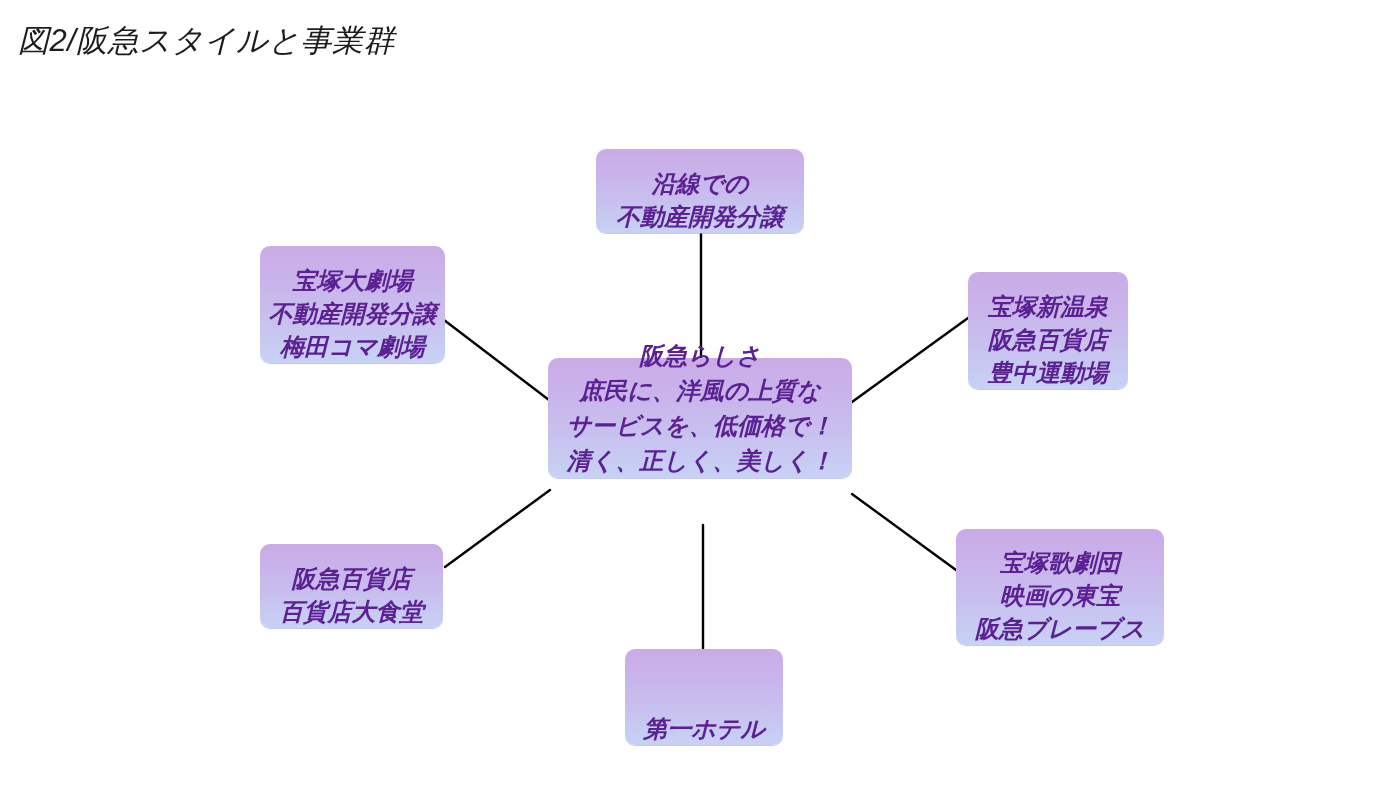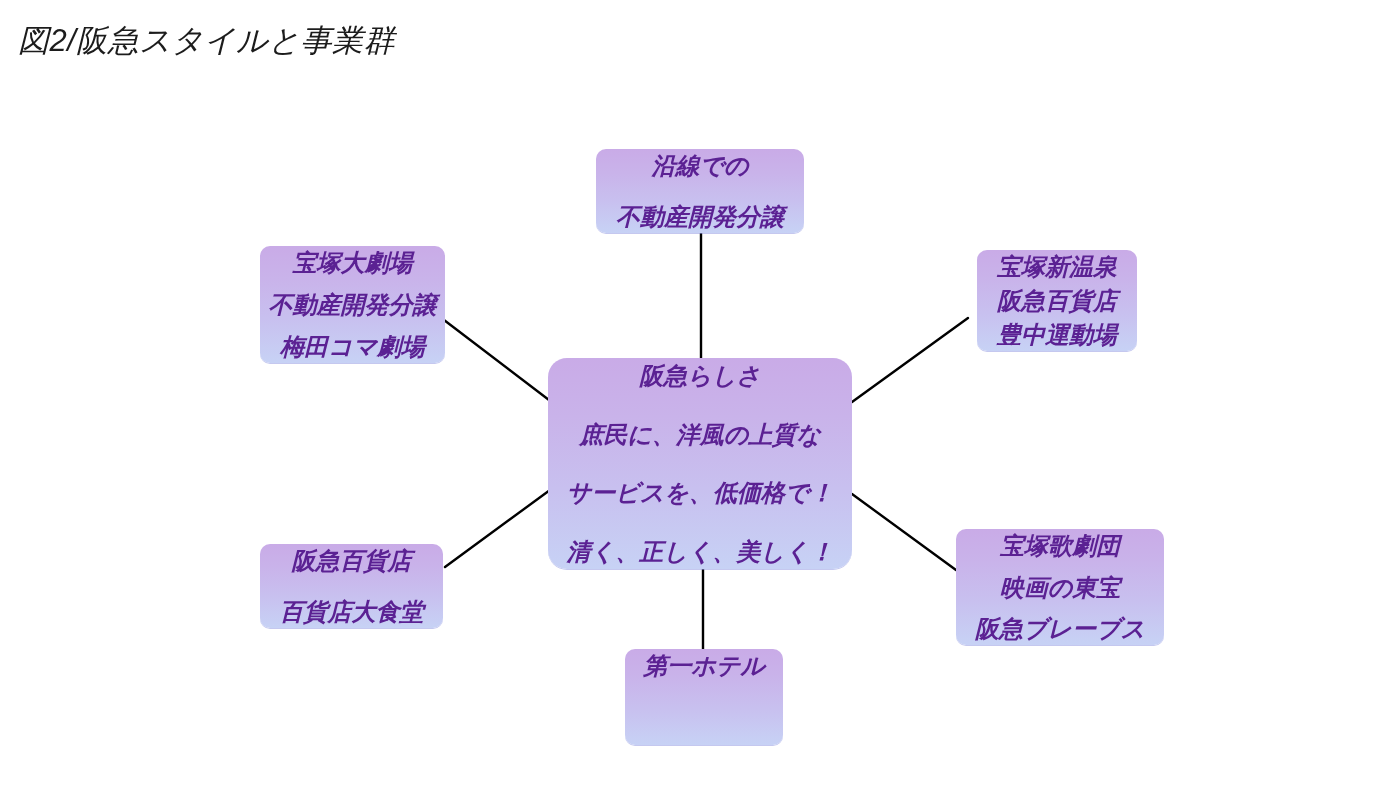--- a/index.html
+++ b/index.html
@@ -32,43 +32,43 @@
   }
   .edges line {
     stroke: #000000;
     stroke-width: 2.4;
     stroke-linecap: round;
   }
   .node {
     position: absolute;
     display: flex;
     flex-direction: column;
-    justify-content: space-between;
+    justify-content: flex-end;
     align-items: center;
     border-radius: 10px;
     background: linear-gradient(180deg, #c9abe7 0%, #c9b3ea 28%, #c8c0ef 62%, #c7d2f5 100%);
     box-shadow: 0 1px 0 rgba(150,155,225,0.55);
     color: #5b2193;
     font-weight: 600;
     text-align: center;
   }
   .node .nline {
     display: block;
     font-size: 24px;
     line-height: 33px;
     white-space: nowrap;
   }
   .node-center .nline {
     font-size: 24px;
     line-height: 35px;
   }
   .node-top         { left: 596px; top: 149px; width: 208px; height:  84px; }
   .node-upper-left  { left: 260px; top: 246px; width: 185px; height: 117px; }
-  .node-upper-right { left: 968px; top: 250px; width: 160px; height: 101px; margin-left: 9px; }
-  .node-center      { left: 548px; top: 358px; width: 304px; height: 211px; border-radius: 19px; }
+  .node-upper-right { left: 968px; top: 272px; width: 160px; height: 117px; }
+  .node-center      { left: 548px; top: 358px; width: 304px; height: 120px; }
   .node-lower-left  { left: 260px; top: 544px; width: 183px; height:  84px; }
   .node-lower-right { left: 956px; top: 529px; width: 208px; height: 116px; }
   .node-bottom      { left: 625px; top: 649px; width: 158px; height:  96px; }
 </style>
 </head>
 <body>
 
 <div class="canvas">
 
   <div class="title">図2/阪急スタイルと事業群</div>

